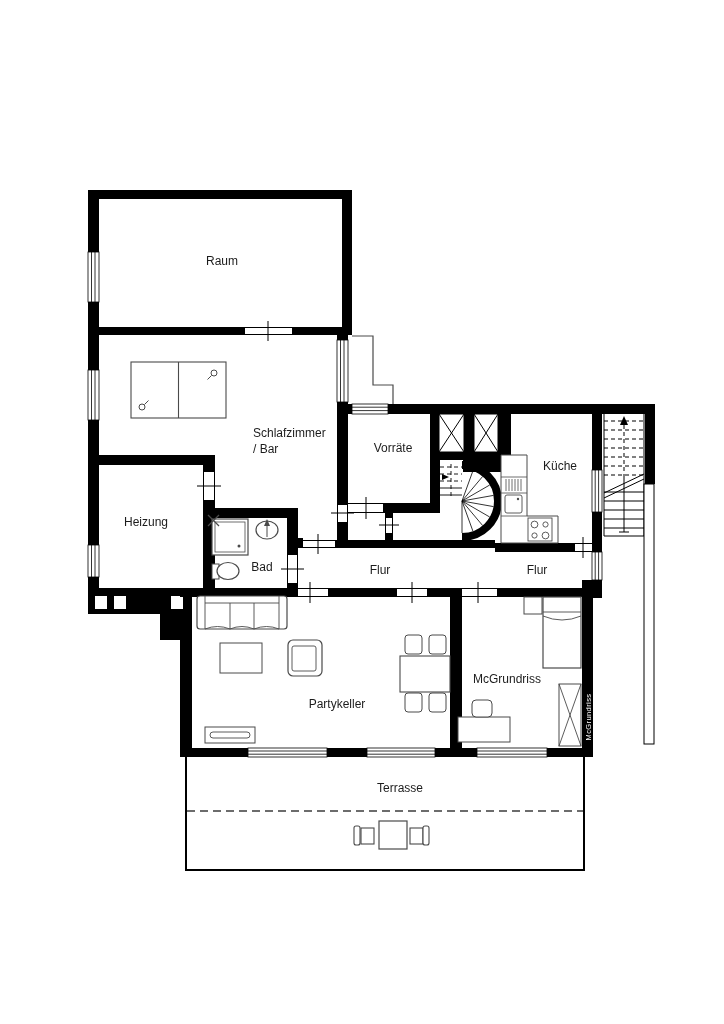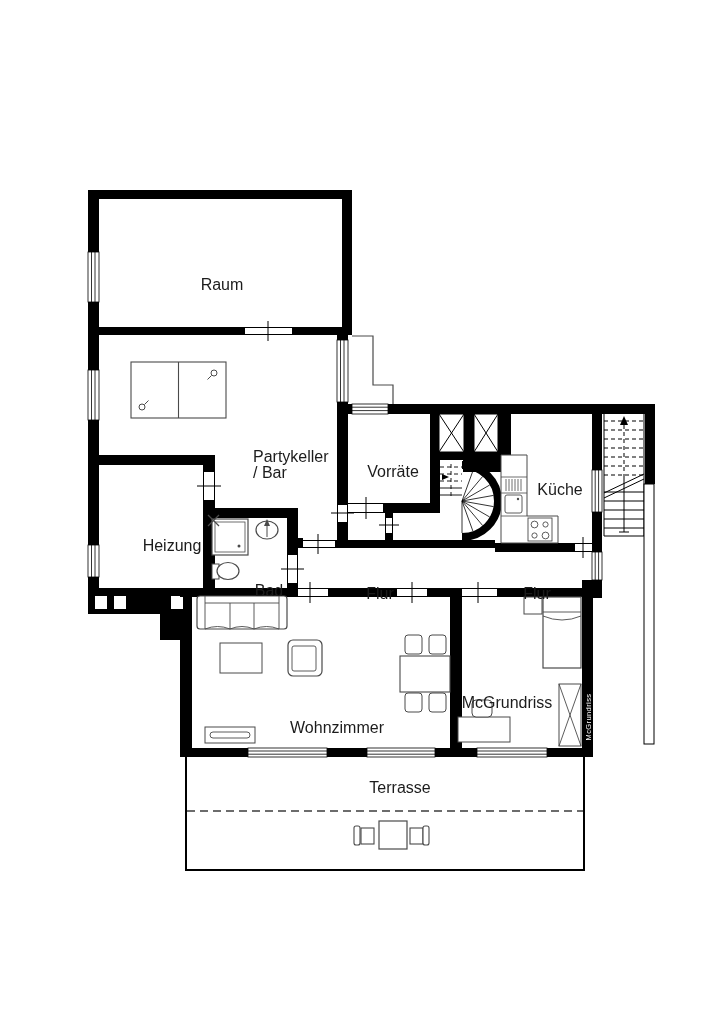--- a/index.html
+++ b/index.html
@@ -1,20 +1,20 @@
 <!DOCTYPE html>
 <html><head>
 <meta charset="utf-8">
 <style>
   html,body{margin:0;padding:0;background:#ffffff;}
   .canvas{position:relative;width:724px;height:1024px;background:#ffffff;overflow:hidden;
           font-family:"Liberation Sans", sans-serif;}
   .plansvg{position:absolute;left:0;top:0;}
-  .room-label{position:absolute;color:#1c1c1c;font-size:16px;line-height:16px;
-              transform:translate(-50%,-50%);white-space:nowrap;margin-top:24px;}
+  .room-label{position:absolute;color:#1c1c1c;font-size:12px;line-height:16px;
+              transform:translate(-50%,-50%);white-space:nowrap;}
   .room-label.multiline{transform:none;white-space:pre-line;}
   .watermark{position:absolute;color:#ffffff;font-size:7.5px;letter-spacing:.4px;
              transform:translate(-50%,-50%) rotate(-90deg);white-space:nowrap;}
 </style>
 </head>
 <body>
 
 <div class="canvas">
 
 <svg class="plansvg" width="724" height="1024" viewBox="0 0 724 1024">
@@ -355,26 +355,26 @@
   </g>
   <g stroke="#4a4a4a" fill="#ffffff">
     <rect x="458" y="717" width="52" height="25" stroke-width="1"></rect>
   </g>
   <g stroke="#4a4a4a" fill="#ffffff">
     <rect x="472" y="700" width="20" height="17" rx="4" stroke-width="1"></rect>
   </g>
 </svg>
 
   <div class="room-label" style="left:222px;top:261px">Raum</div>
-  <div class="room-label multiline" style="left:253px;top:425px">Partykeller
+  <div class="room-label multiline" style="left:253px;top:425px">Schlafzimmer
 / Bar</div>
   <div class="room-label" style="left:393px;top:448px">Vorräte</div>
   <div class="room-label" style="left:560px;top:466px">Küche</div>
-  <div class="room-label" style="left:172px;top:522px">Heizung</div>
-  <div class="room-label" style="left:269px;top:567px">Bad</div>
+  <div class="room-label" style="left:146px;top:522px">Heizung</div>
+  <div class="room-label" style="left:262px;top:567px">Bad</div>
   <div class="room-label" style="left:380px;top:570px">Flur</div>
   <div class="room-label" style="left:537px;top:570px">Flur</div>
-  <div class="room-label" style="left:337px;top:704px">Wohnzimmer</div>
+  <div class="room-label" style="left:337px;top:704px">Partykeller</div>
   <div class="room-label" style="left:507px;top:679px">McGrundriss</div>
-  <div class="room-label" style="left:400px;top:764px">Terrasse</div>
+  <div class="room-label" style="left:400px;top:788px">Terrasse</div>
 
   <div class="watermark" style="left:588px;top:717px">McGrundriss</div>
 </div>
 
 </body></html>

